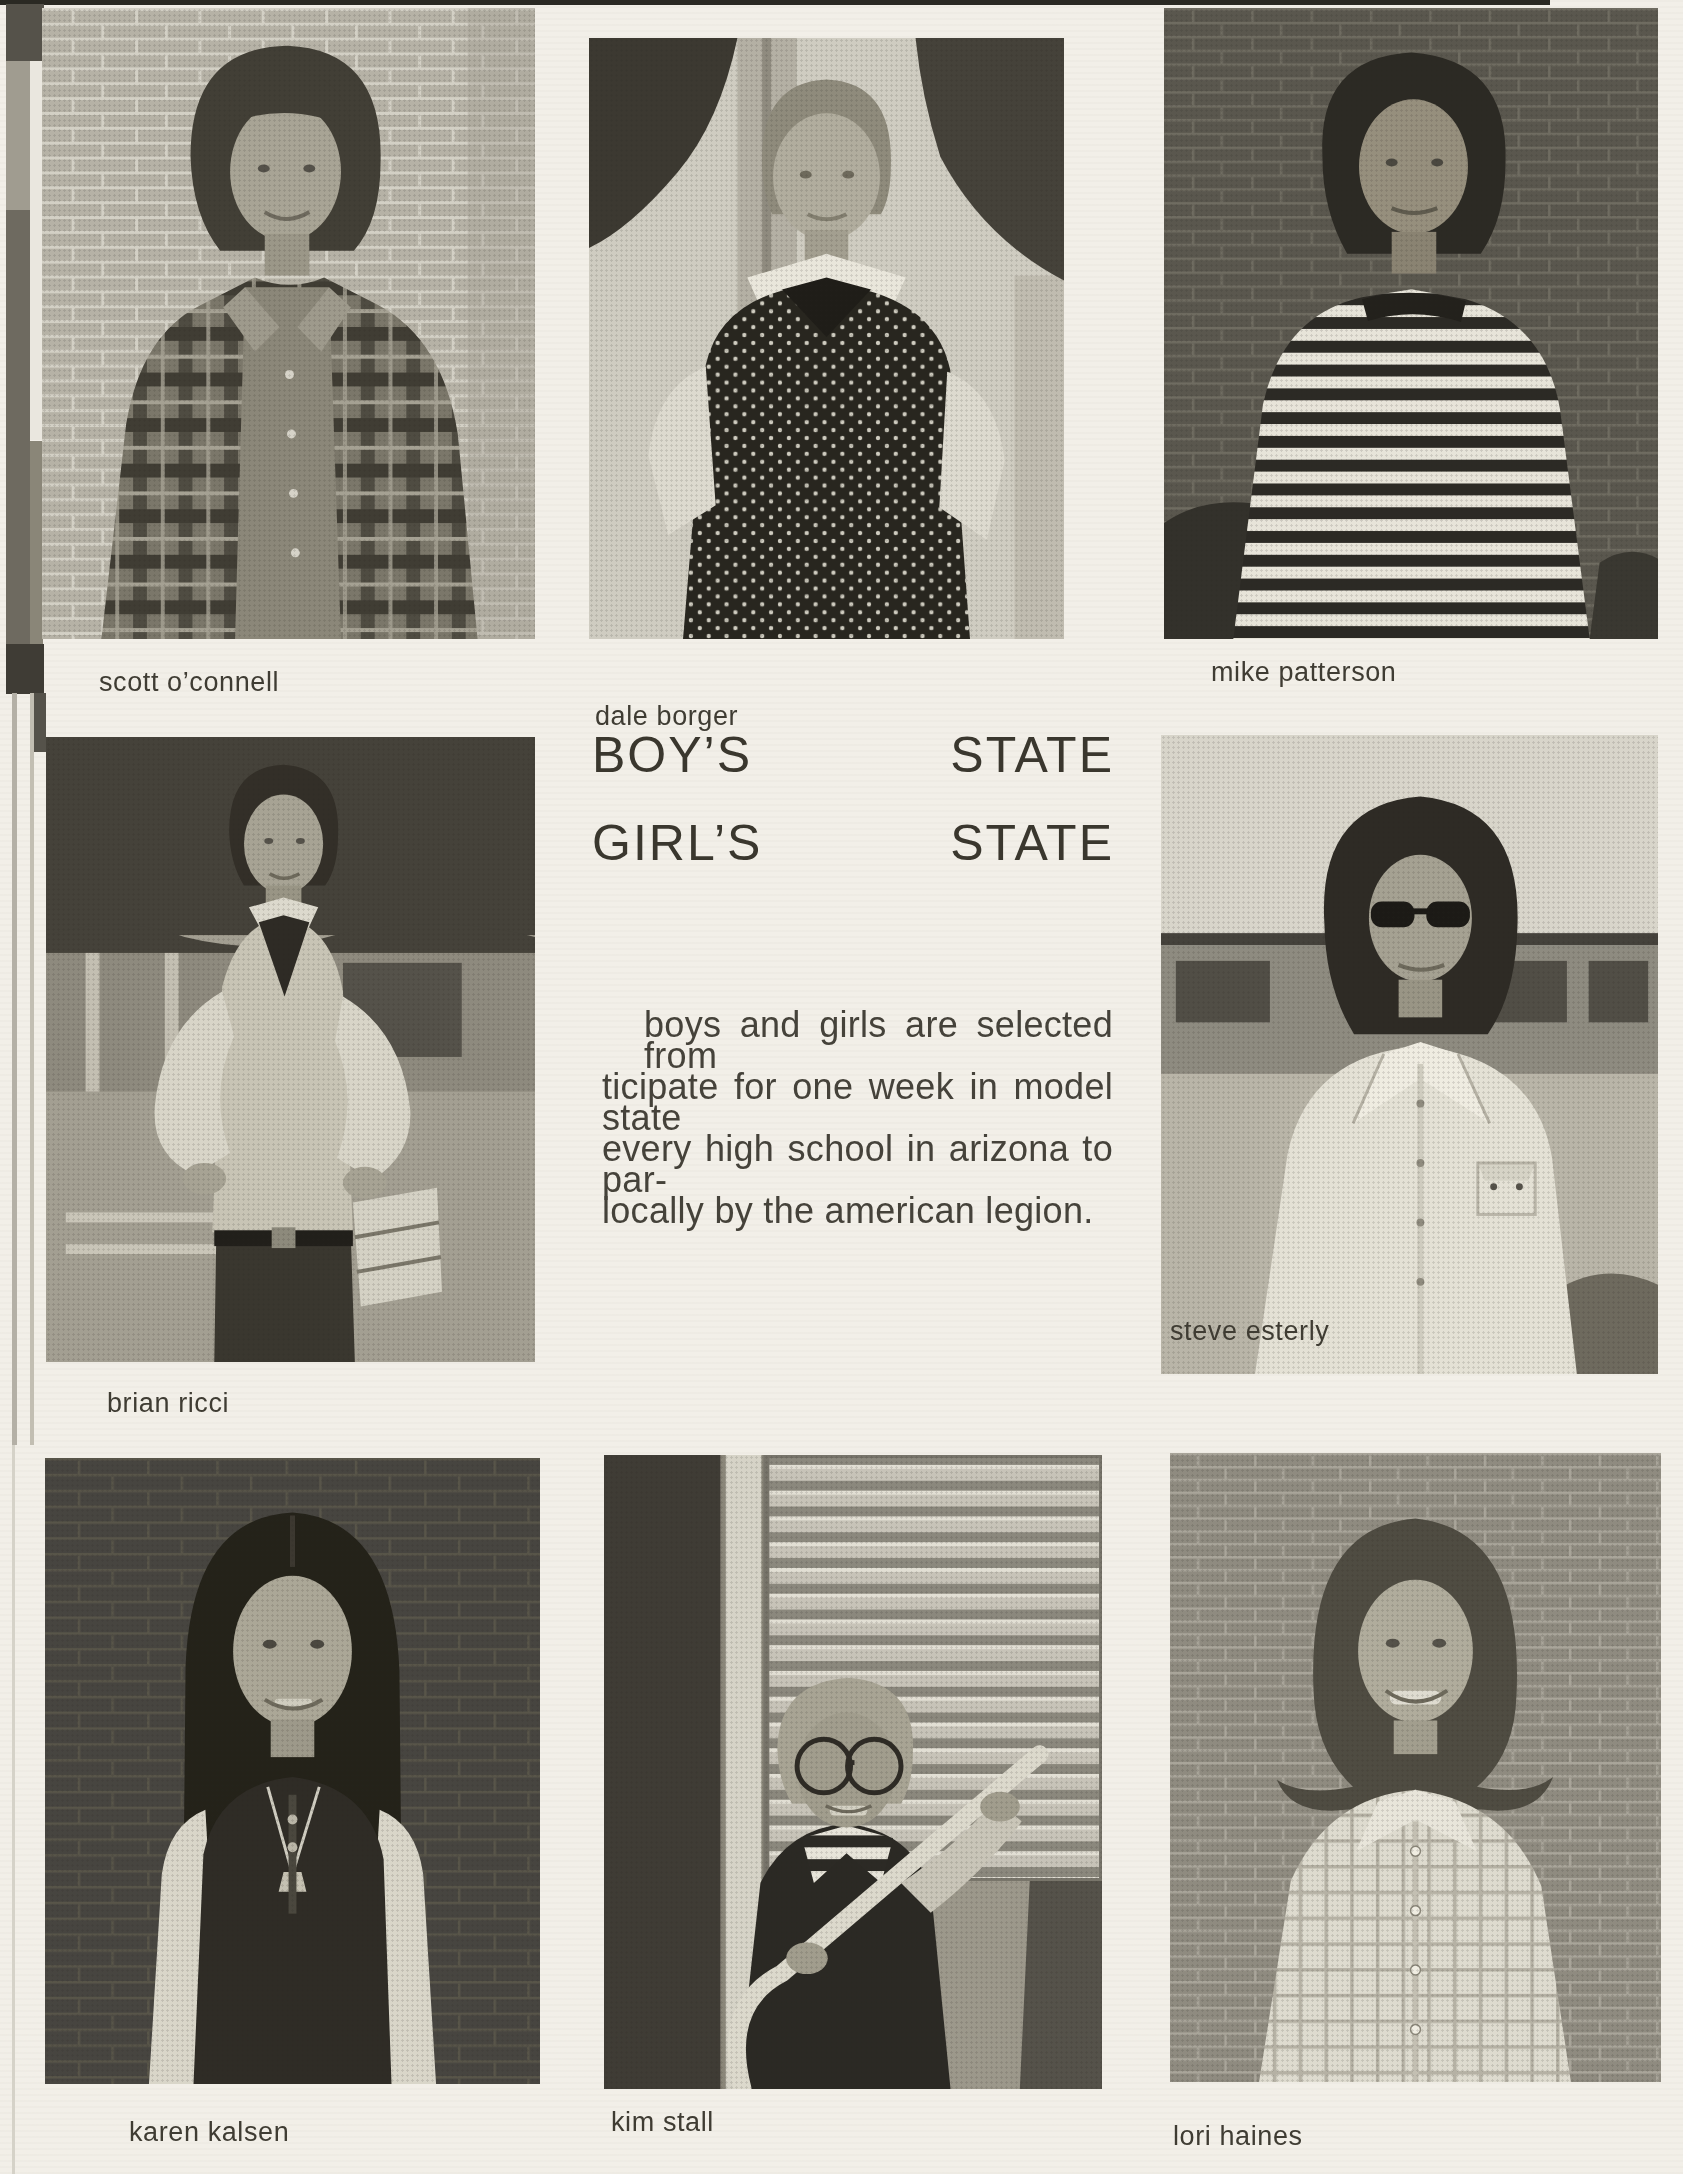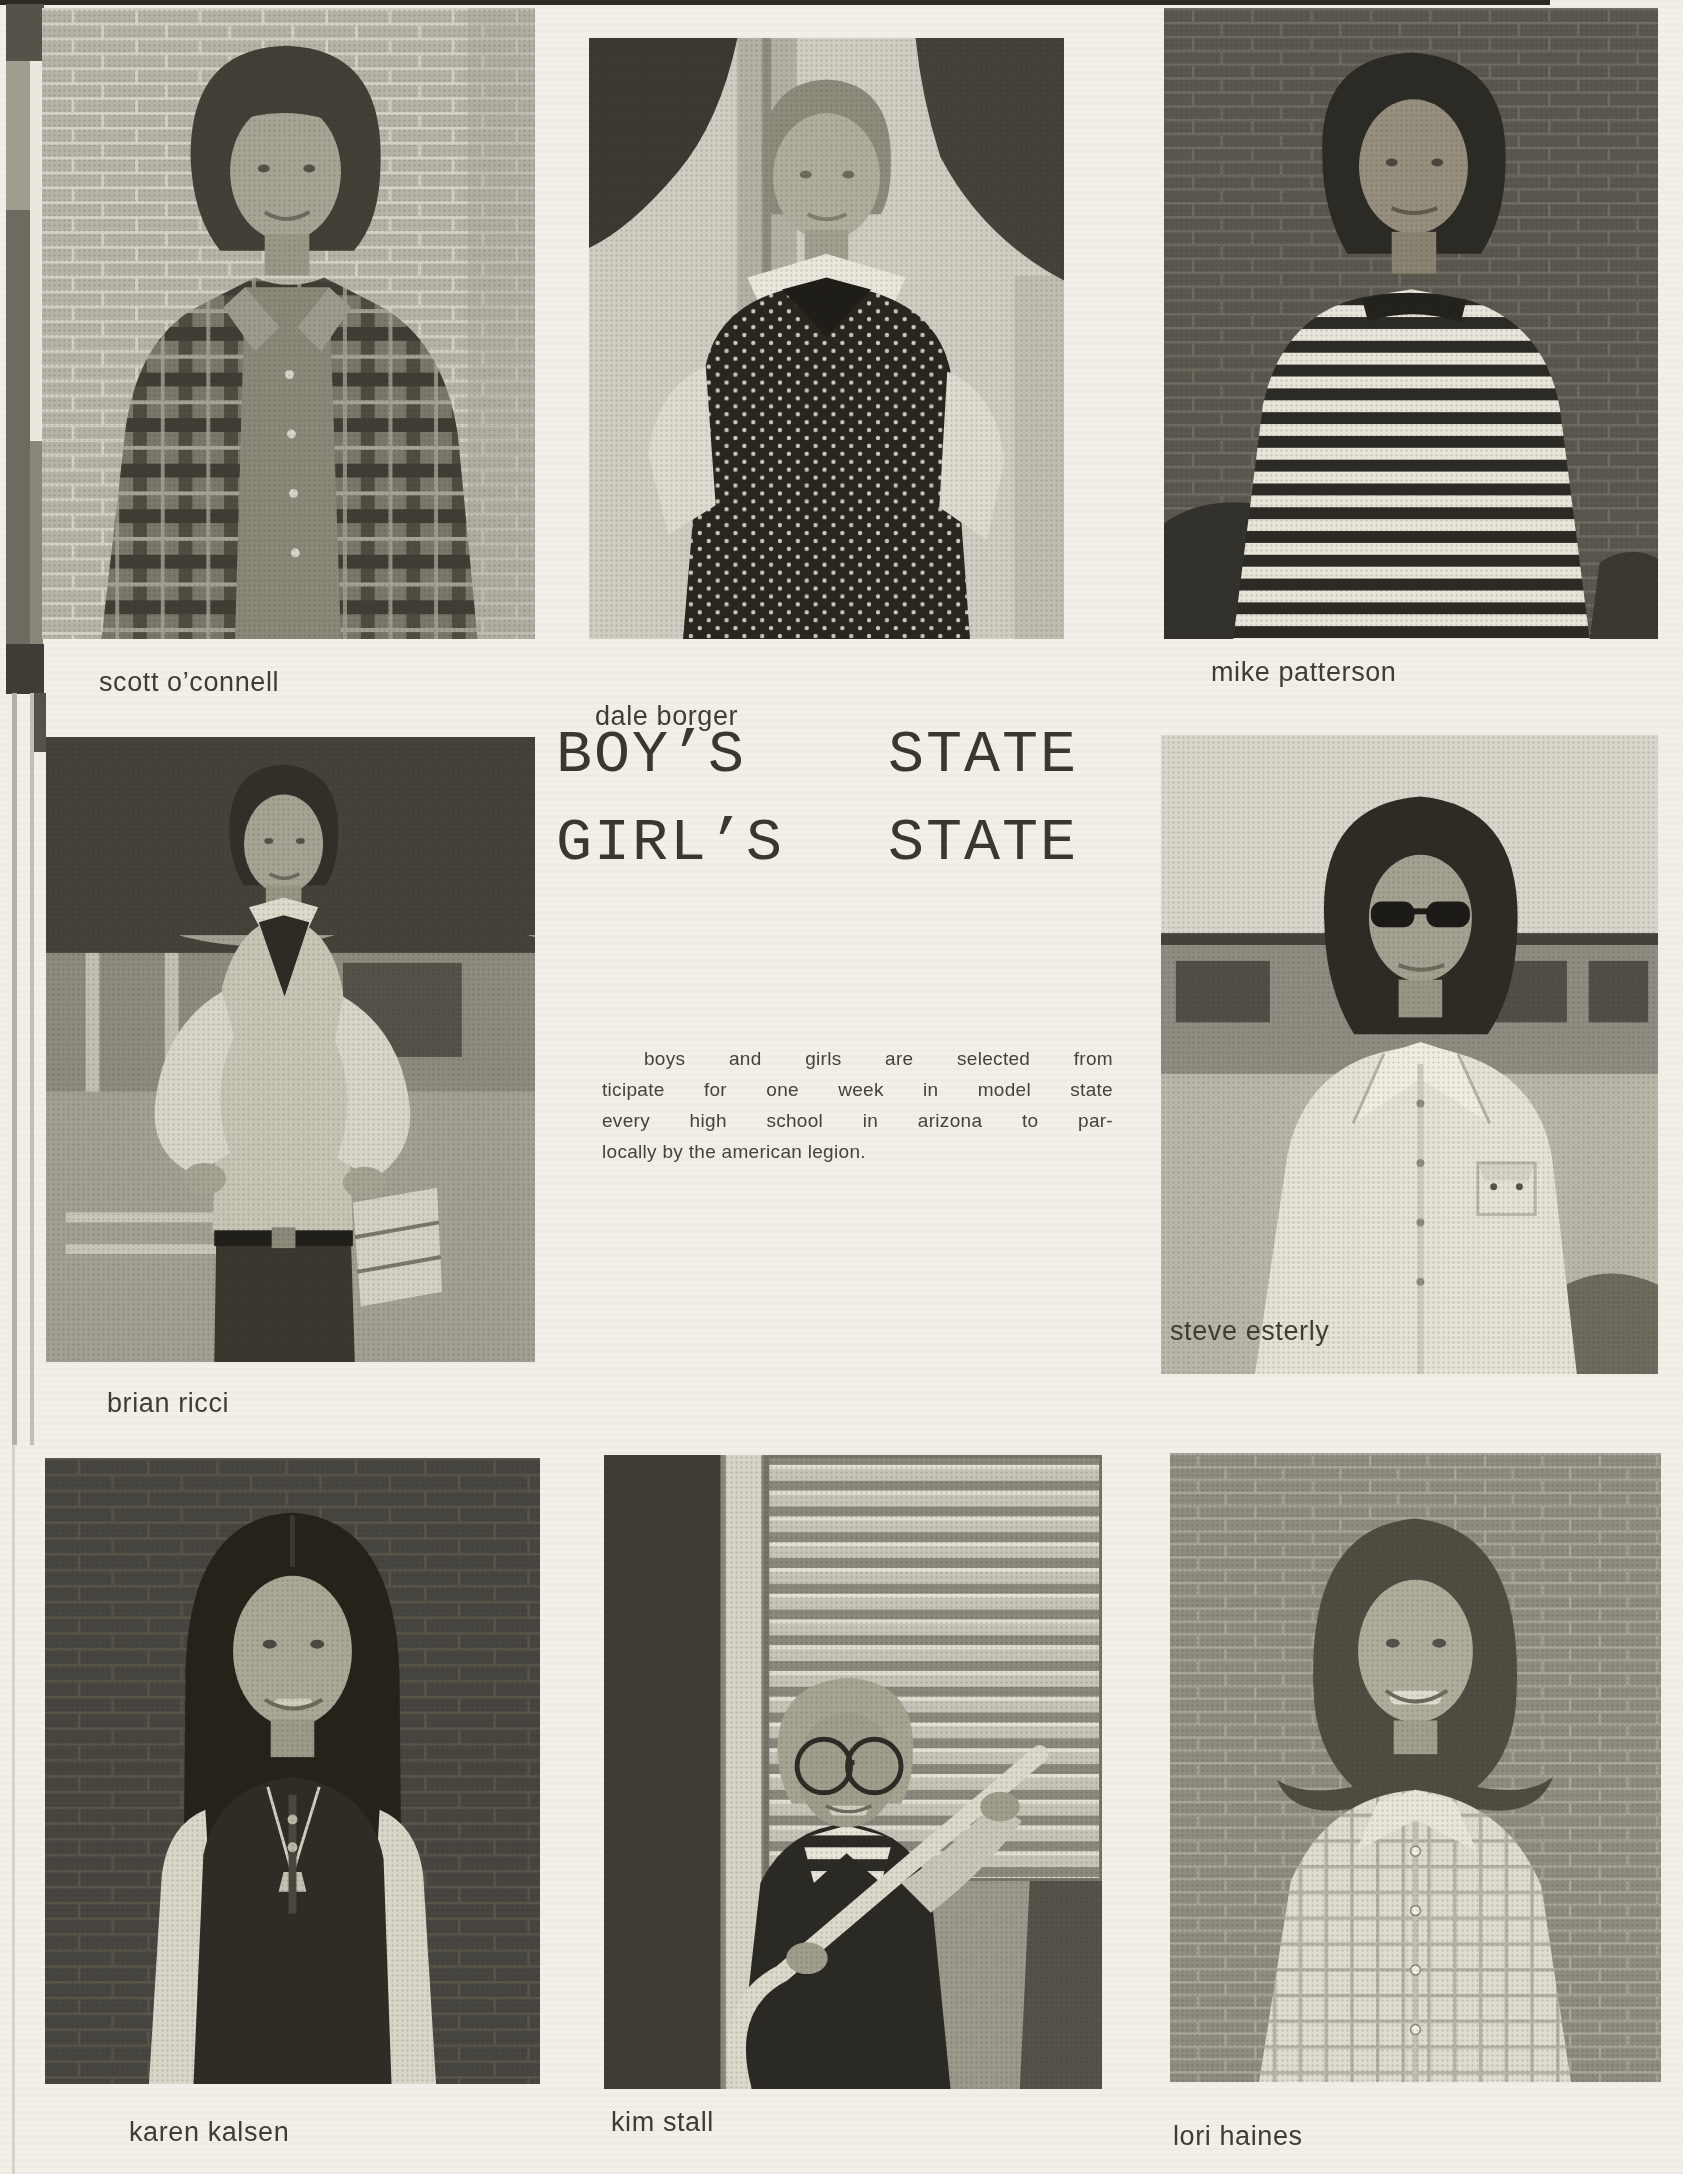--- a/index.html
+++ b/index.html
@@ -31,30 +31,30 @@
   .n-scott{left:99px;top:667px;}
   .n-dale{left:595px;top:661px;margin-top:40px;}
   .n-mike{left:1167px;top:657px;margin-left:44px;}
   .n-brian{left:107px;top:1388px;}
   .n-steve{left:1170px;top:1316px;}
   .n-karen{left:129px;top:2117px;}
   .n-kim{left:611px;top:2107px;}
   .n-lori{left:1173px;top:2101px;margin-top:20px;}
   
   .title{
-    position:absolute;left:556px;top:711px;width:522px;
-    font-family:Liberation Mono, monospace;
-    font-size:60px;line-height:88px;color:#3a372e;
+    position:absolute;left:592px;top:711px;width:522px;
+    font-family:Liberation Sans, sans-serif;
+    font-size:50px;line-height:88px;color:#3a372e;
     letter-spacing:2px;
   }
   .title .tl{text-align:justify;text-align-last:justify;}
   
   .bodytext{
-    position:absolute;left:602px;top:1043px;width:511px;
-    font-size:19px;line-height:31px;color:#45423a;letter-spacing:0.3px;
+    position:absolute;left:602px;top:1009px;width:511px;
+    font-size:36px;line-height:31px;color:#45423a;letter-spacing:0.3px;
   }
   .bodytext .bl{text-align:justify;text-align-last:justify;}
   .bodytext .bl.first{padding-left:42px;}
   .bodytext .bl.last{text-align-last:left;}
 </style>
 </head>
 <body>
 
 <div class="page">
 

